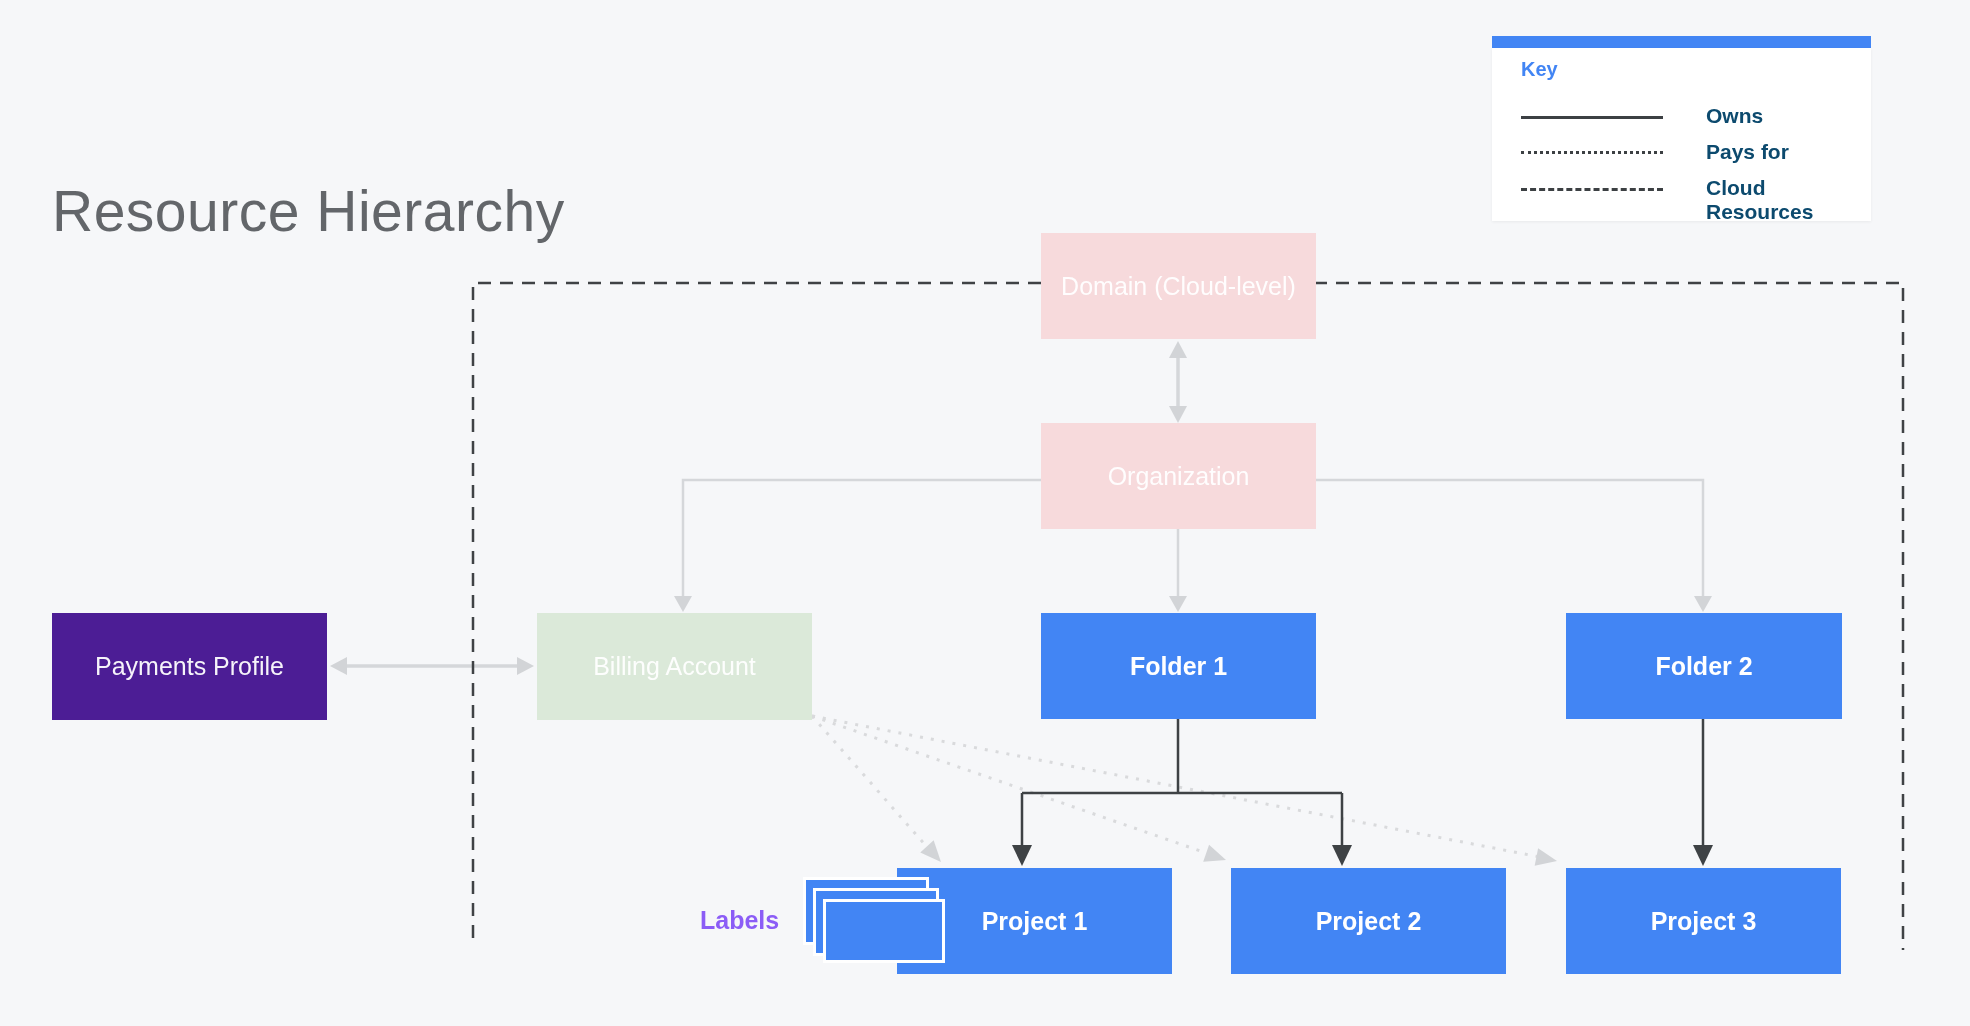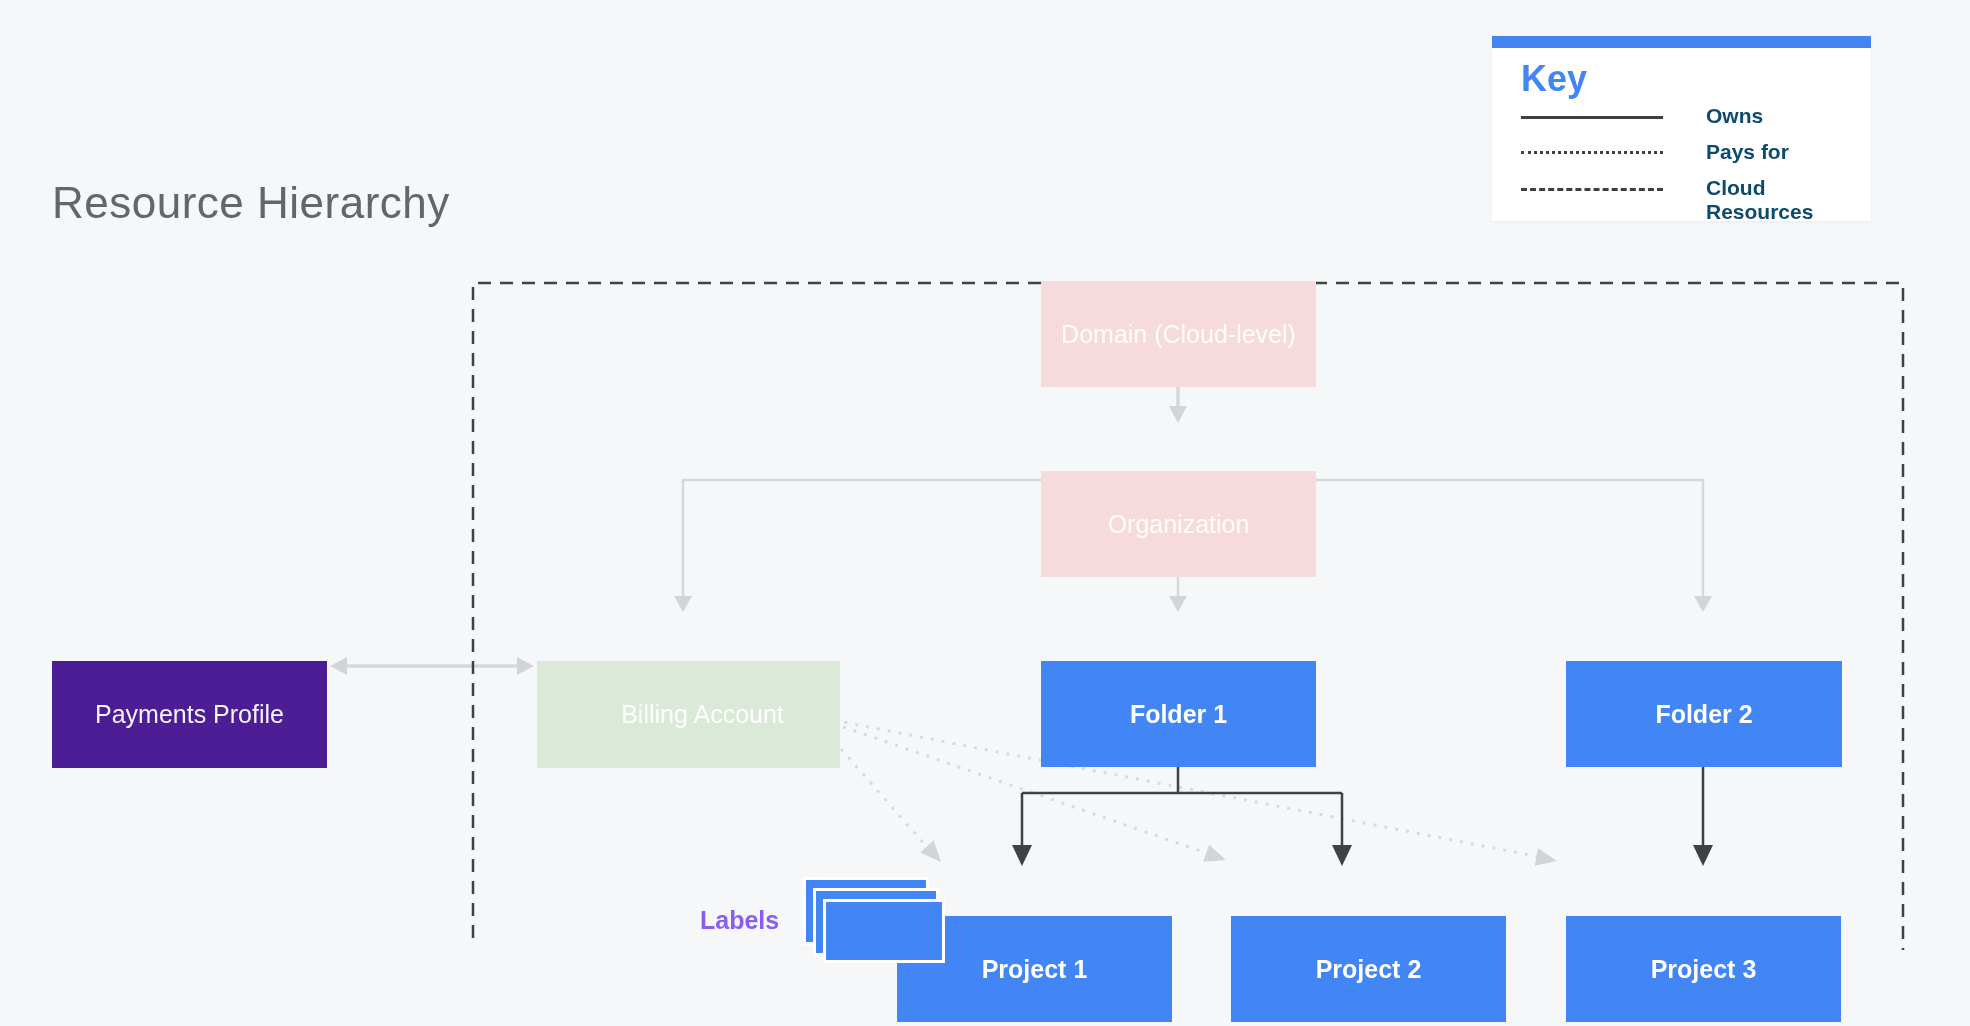--- a/index.html
+++ b/index.html
@@ -1,42 +1,42 @@
 <!DOCTYPE html>
 <html><head>
 <meta charset="utf-8">
 <style>
   html,body{margin:0;padding:0;background:#f6f7f9;font-family:"Liberation Sans",sans-serif;}
   #stage{position:relative;width:1970px;height:1026px;background:#f6f7f9;overflow:hidden;}
 
-  #diagram-title{position:absolute;left:52px;top:178px;font-size:44px;font-weight:400;
+  #diagram-title{position:absolute;left:52px;top:178px;font-size:57px;font-weight:400;
     color:#63666a;letter-spacing:.5px;}
 
   
   #key-bar{position:absolute;left:1492px;top:36px;width:379px;height:12px;background:#4285f4;}
   #key-panel{position:absolute;left:1492px;top:48px;width:379px;height:173px;background:#ffffff;
     box-shadow:0 1px 3px rgba(0,0,0,.06);}
-  #key-title{position:absolute;left:1521px;top:58px;font-size:36px;font-weight:700;color:#4285f4;}
+  #key-title{position:absolute;left:1521px;top:58px;font-size:20px;font-weight:700;color:#4285f4;}
   .key-line{position:absolute;left:1521px;width:142px;height:0;}
   .key-line.solid {top:116px;border-top:3px solid #3c4043;}
   .key-line.dotted{top:151px;border-top:3px dotted #3c4043;}
   .key-line.dashed{top:188px;border-top:3px dashed #3c4043;}
   .key-label{position:absolute;left:1706px;font-size:21px;font-weight:700;color:#0c4a6e;
     width:130px;line-height:1.15;}
   .key-label.k0{top:104px;}
   .key-label.k1{top:140px;}
   .key-label.k2{top:176px;}
 
   
   .node{position:absolute;display:flex;align-items:center;justify-content:center;
-    font-size:25px;text-align:center;z-index:2;margin-top:48px;}
+    font-size:25px;text-align:center;z-index:2;}
   .pastel{color:rgba(255,255,255,.95);font-weight:400;}
   .blue{background:#4285f4;color:#ffffff;font-weight:700;}
   .pink{background:#f7dadc;}
-  .green{background:#dbe9d9;padding-left:28px;}
+  .green{background:#dbe9d9;}
   .cream{background:#4c1d95;}
 
   #node-domain      {left:1041px;top:233px;width:275px;height:106px;}
   #node-organization{left:1041px;top:423px;width:275px;height:106px;}
   #node-payments    {left:52px;  top:613px;width:275px;height:107px;}
   #node-billing     {left:537px; top:613px;width:275px;height:107px;}
   #node-folder1     {left:1041px;top:613px;width:275px;height:106px;}
   #node-folder2     {left:1566px;top:613px;width:276px;height:106px;}
   #node-project1    {left:897px; top:868px;width:275px;height:106px;}
   #node-project2    {left:1231px;top:868px;width:275px;height:106px;}

